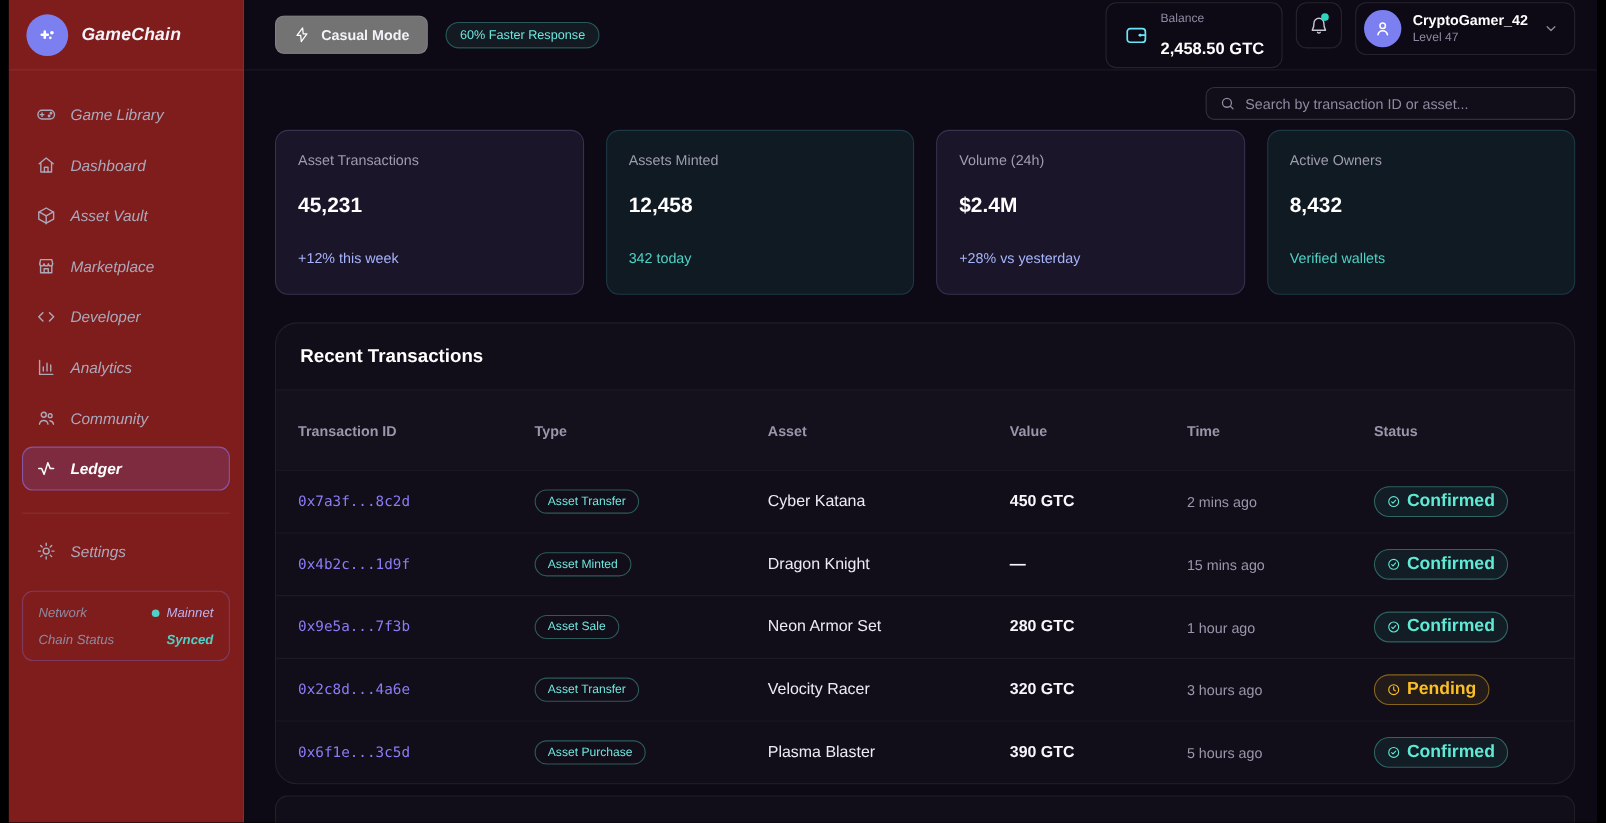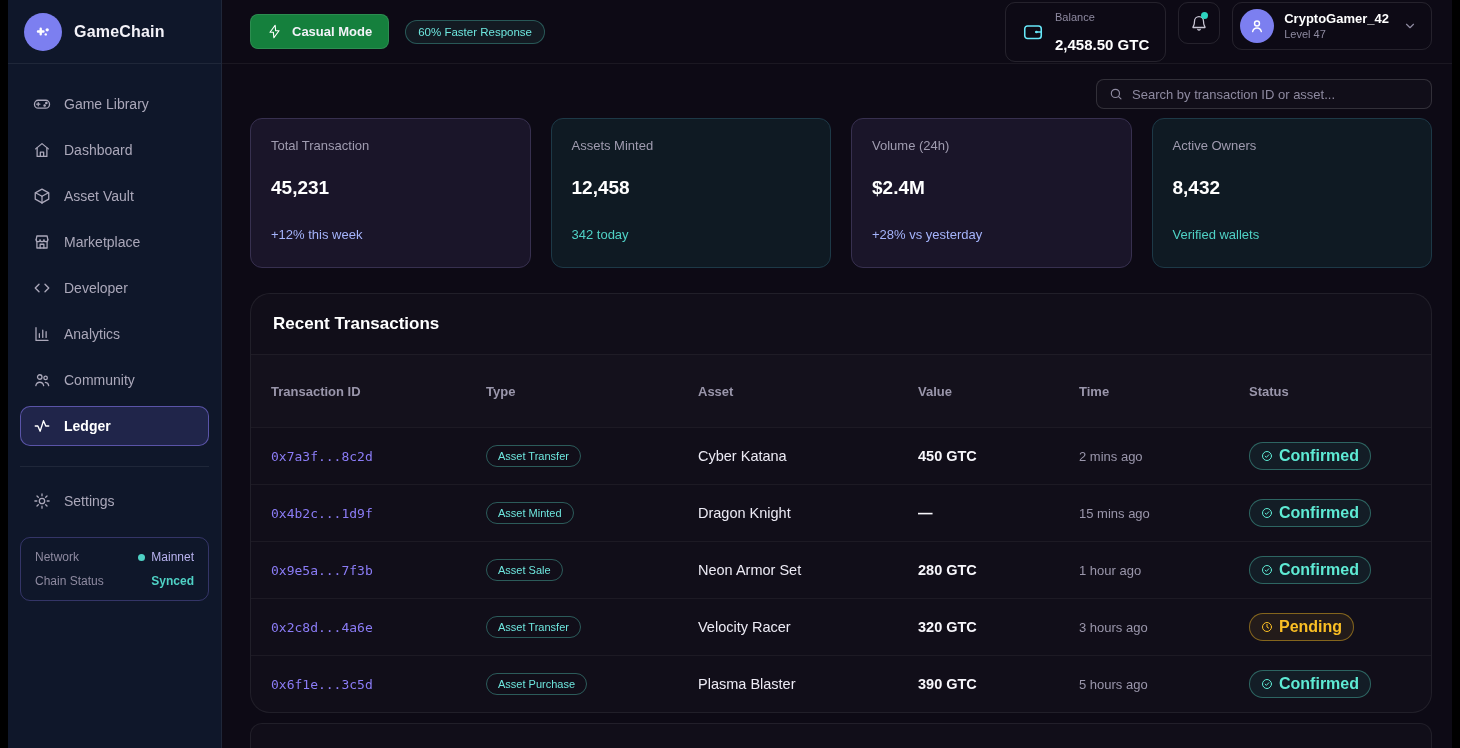--- a/index.html
+++ b/index.html
@@ -2,21 +2,21 @@
 <html><head>
 <meta charset="utf-8">
 <style>
   * { margin:0; padding:0; box-sizing:border-box; }
   html,body { background:#000; }
   body { font-family:"Liberation Sans", sans-serif; color:#f3f2f8; }
   .shell { width:1460px; height:748px; display:flex; overflow:hidden; background:#000; }
   .edge { width:8px; background:#000; flex:0 0 8px; }
 
   
-  .sidebar { width:214px; flex:0 0 214px; background:#0f172a; border-right:1px solid rgba(255,255,255,0.07); display:flex; flex-direction:column; }
+  .sidebar { width:214px; flex:0 0 214px; background:#7f1d1d; border-right:1px solid rgba(255,255,255,0.07); display:flex; flex-direction:column;font-style:italic; }
   .logo-row { height:64px; display:flex; align-items:center; gap:12px; padding-left:16px; border-bottom:1px solid rgba(255,255,255,0.07); }
   .logo-badge { width:38px; height:38px; border-radius:50%; background:#7c7ff0; display:flex; align-items:center; justify-content:center; }
   .logo-badge svg { width:22px; height:22px; }
   .brand-name { font-size:16px; font-weight:bold; letter-spacing:.2px; }
 
   .nav { padding:20px 12px 0 12px; }
   .nav-item { display:flex; align-items:center; gap:13px; height:40px; margin-bottom:6px; padding:0 12px; border-radius:10px; color:#aba8ba; font-size:14px; cursor:pointer; border:1px solid transparent; }
   .nav-item .icon { width:18px; height:18px; display:inline-flex; }
   .nav-item.active { background:rgba(124,111,242,0.16); border:1px solid rgba(139,124,246,0.55); color:#ffffff; font-weight:bold; }
   .nav-divider { border-top:1px solid rgba(255,255,255,0.07); margin:14px 0 14px 0; }
@@ -212,21 +212,21 @@
           <span class="net-label">Chain Status</span>
           <span class="net-synced">Synced</span>
         </div>
       </div>
     </div>
   </aside>
 
   <div class="main-col">
     <header class="topbar">
       <div class="topbar-left">
-        <button class="mode-btn" style="background:#15803d;text-align:right;">
+        <button class="mode-btn" style="background:#737373;text-align:right;">
           <span class="icon">
               <svg viewBox="0 0 24 24" fill="none" stroke="currentColor" stroke-width="1.8" stroke-linejoin="round">
                 <path d="M13 2 4.8 13.2h5.4L11 22l8.2-11.2h-5.4L13 2z"></path>
               </svg>
             </span>
           <span class="mode-btn-label">Casual Mode</span>
         </button>
         <span class="speed-badge">60% Faster Response</span>
       </div>
       <div class="topbar-right">
@@ -282,21 +282,21 @@
                 <circle cx="11" cy="11" r="7"></circle>
                 <path d="m20.5 20.5-4-4"></path>
               </svg>
             </span>
           <input type="text" placeholder="Search by transaction ID or asset..." style="">
         </div>
       </div>
 
       <div class="stats-row">
           <div class="stat-card purple">
-            <div class="stat-label">Total Transaction</div>
+            <div class="stat-label">Asset Transactions</div>
             <div class="stat-value">45,231</div>
             <div class="stat-sub">+12% this week</div>
           </div>
           <div class="stat-card teal">
             <div class="stat-label">Assets Minted</div>
             <div class="stat-value">12,458</div>
             <div class="stat-sub">342 today</div>
           </div>
           <div class="stat-card purple">
             <div class="stat-label">Volume (24h)</div>

